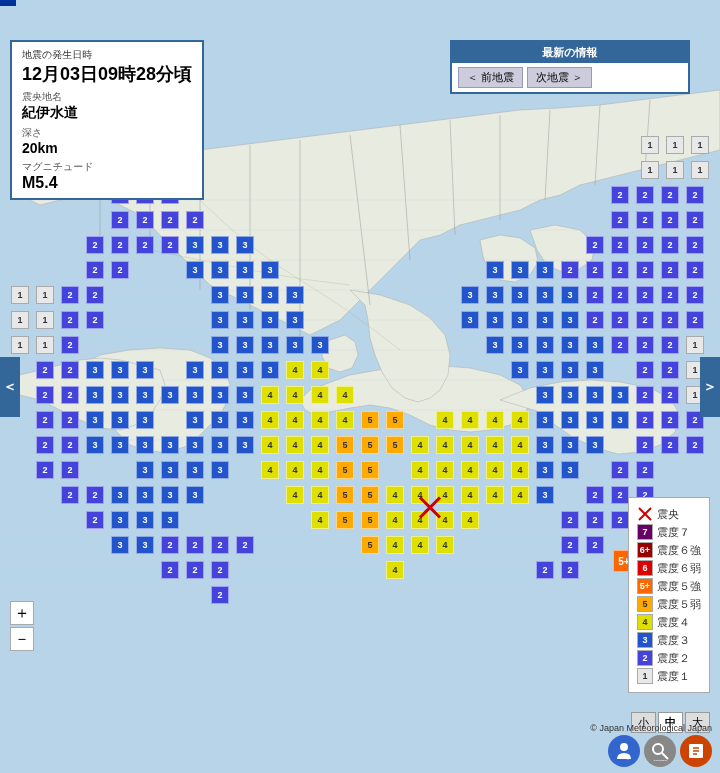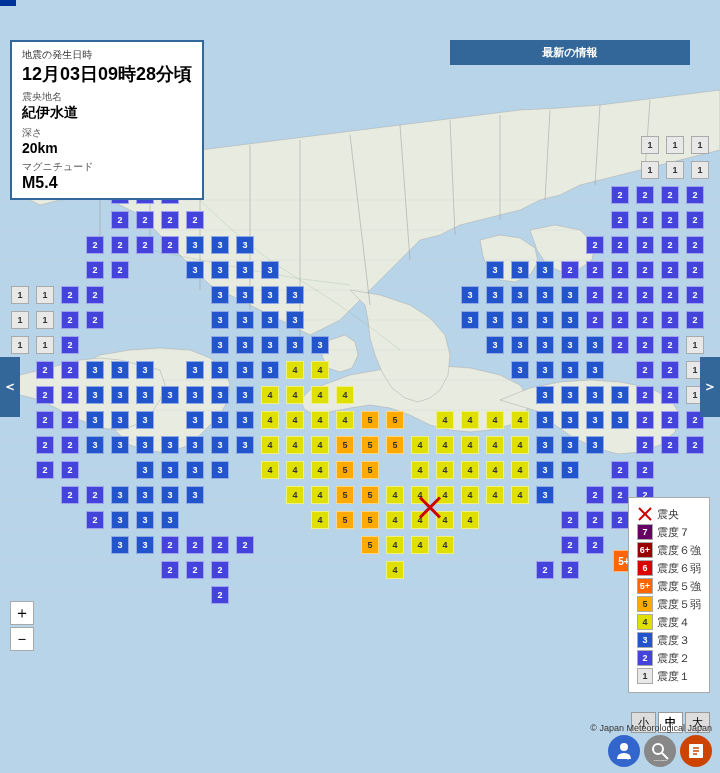--- a/index.html
+++ b/index.html
@@ -653,20 +653,24 @@
     <div class="field-label">震央地名</div>
     <div class="field-value">紀伊水道</div>
     <div class="field-label">深さ</div>
     <div class="depth-value">20km</div>
     <div class="field-label">マグニチュード</div>
     <div class="mag-value">M5.4</div>
   </div>
 
   <div id="latest-panel">
     <div id="latest-header">最新の情報</div>
+    <div class="nav-buttons">
+      <button class="nav-btn">＜ 前地震</button>
+      <button class="nav-btn">次地震 ＞</button>
+    </div>
   </div>
 
   <div id="legend">
     <div class="legend-item">
       <svg width="16" height="16" viewBox="0 0 16 16">
         <line x1="2" y1="2" x2="14" y2="14" stroke="#cc0000" stroke-width="2"></line>
         <line x1="14" y1="2" x2="2" y2="14" stroke="#cc0000" stroke-width="2"></line>
       </svg>
       <span class="legend-text">震央</span>
     </div>

